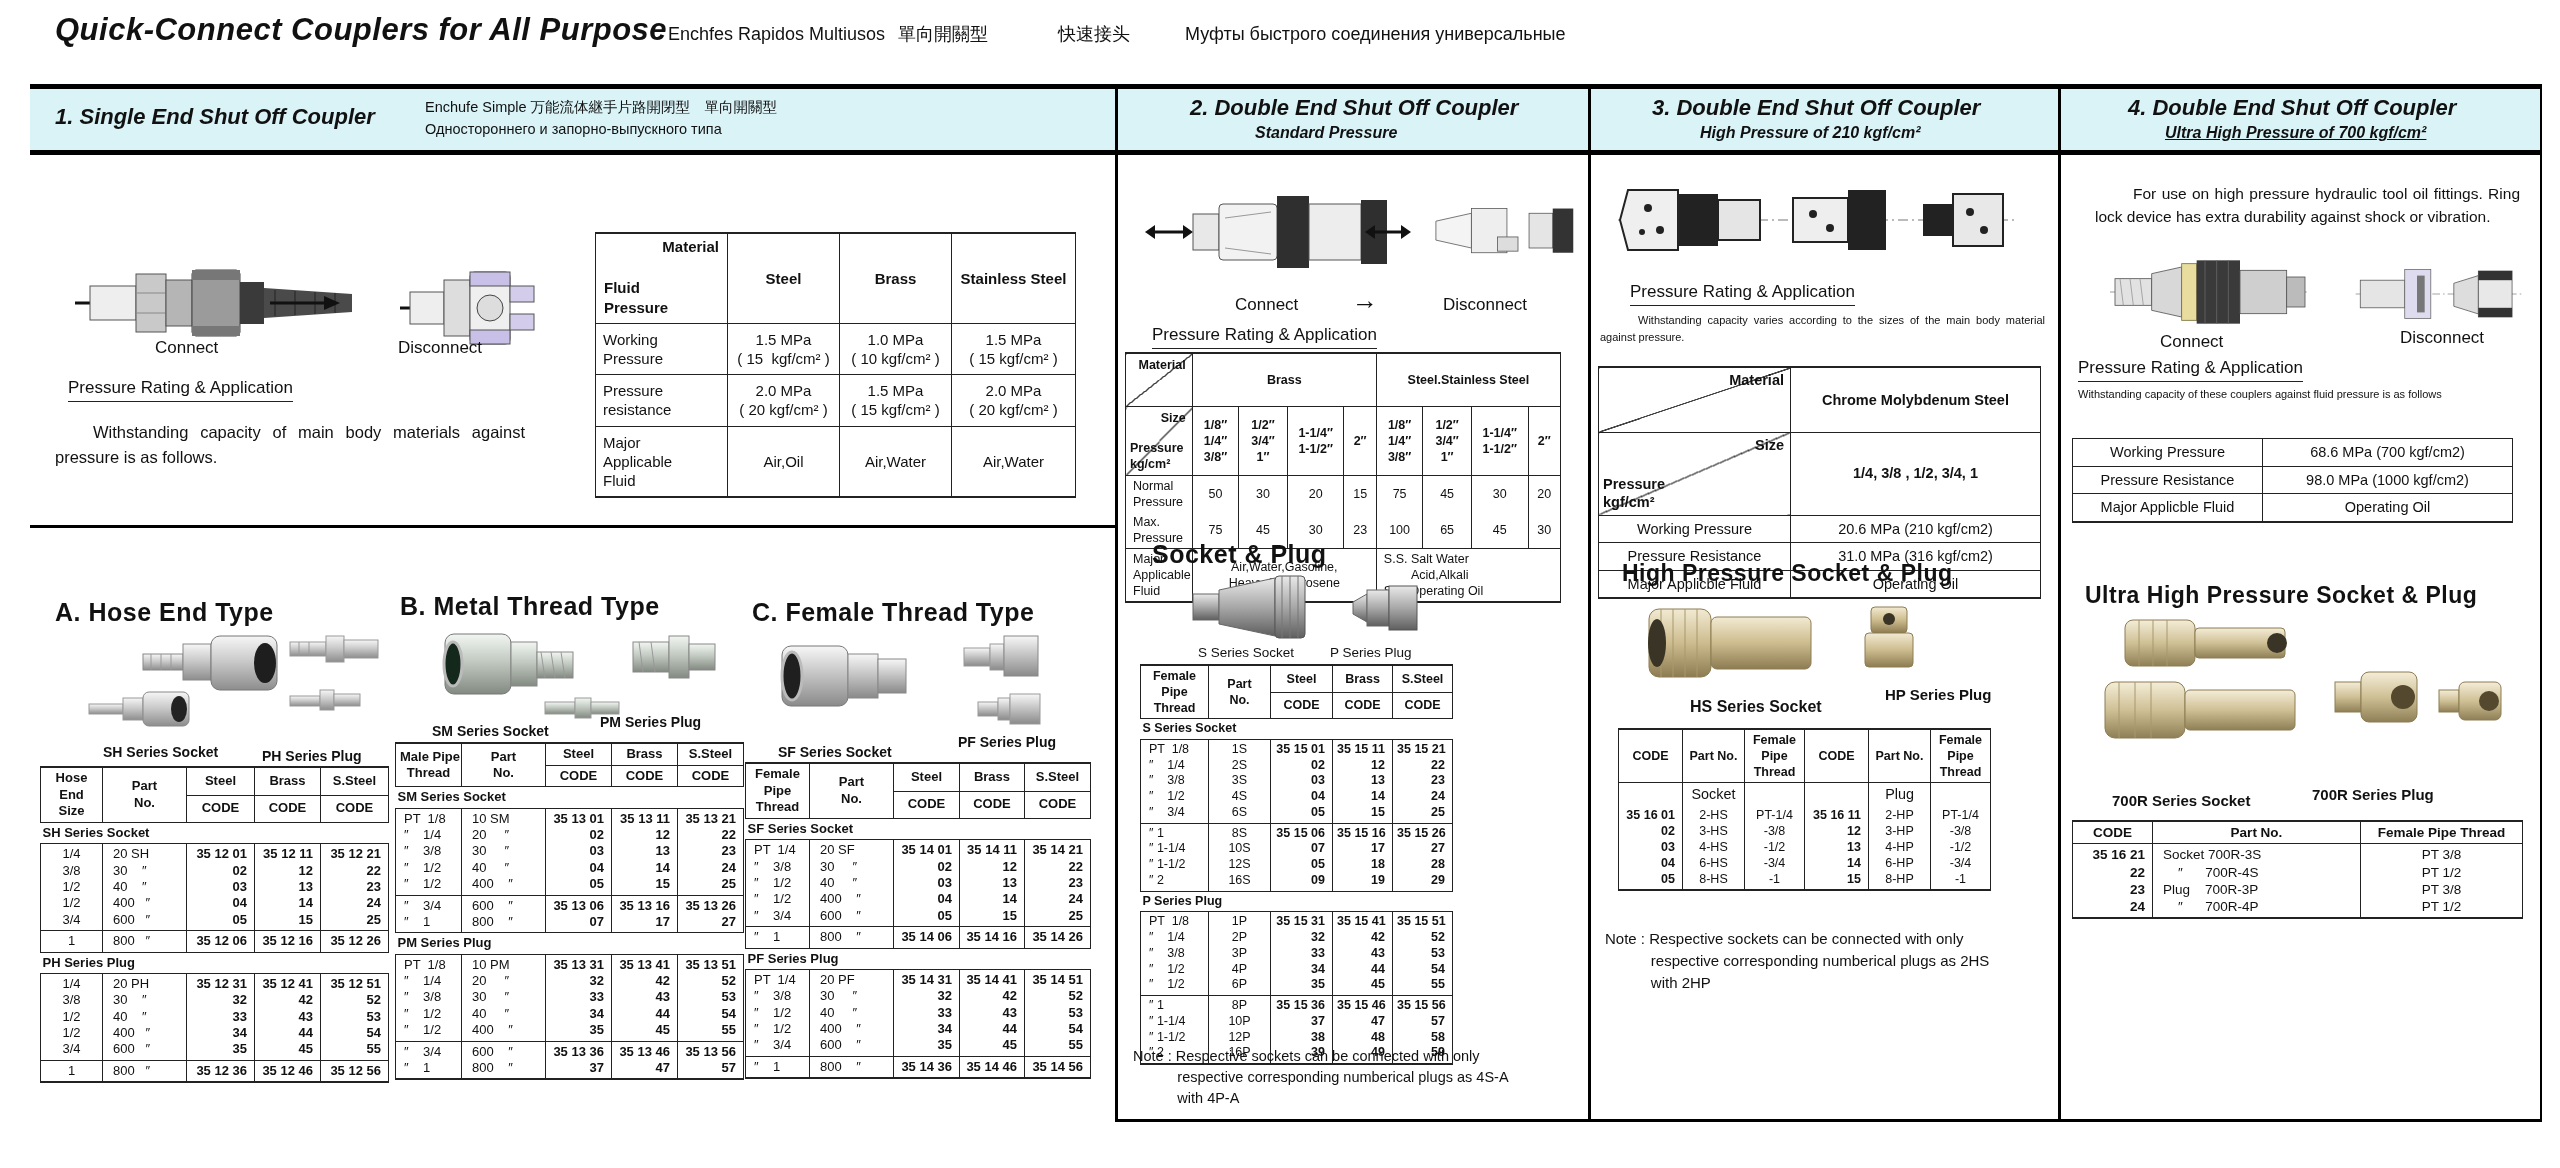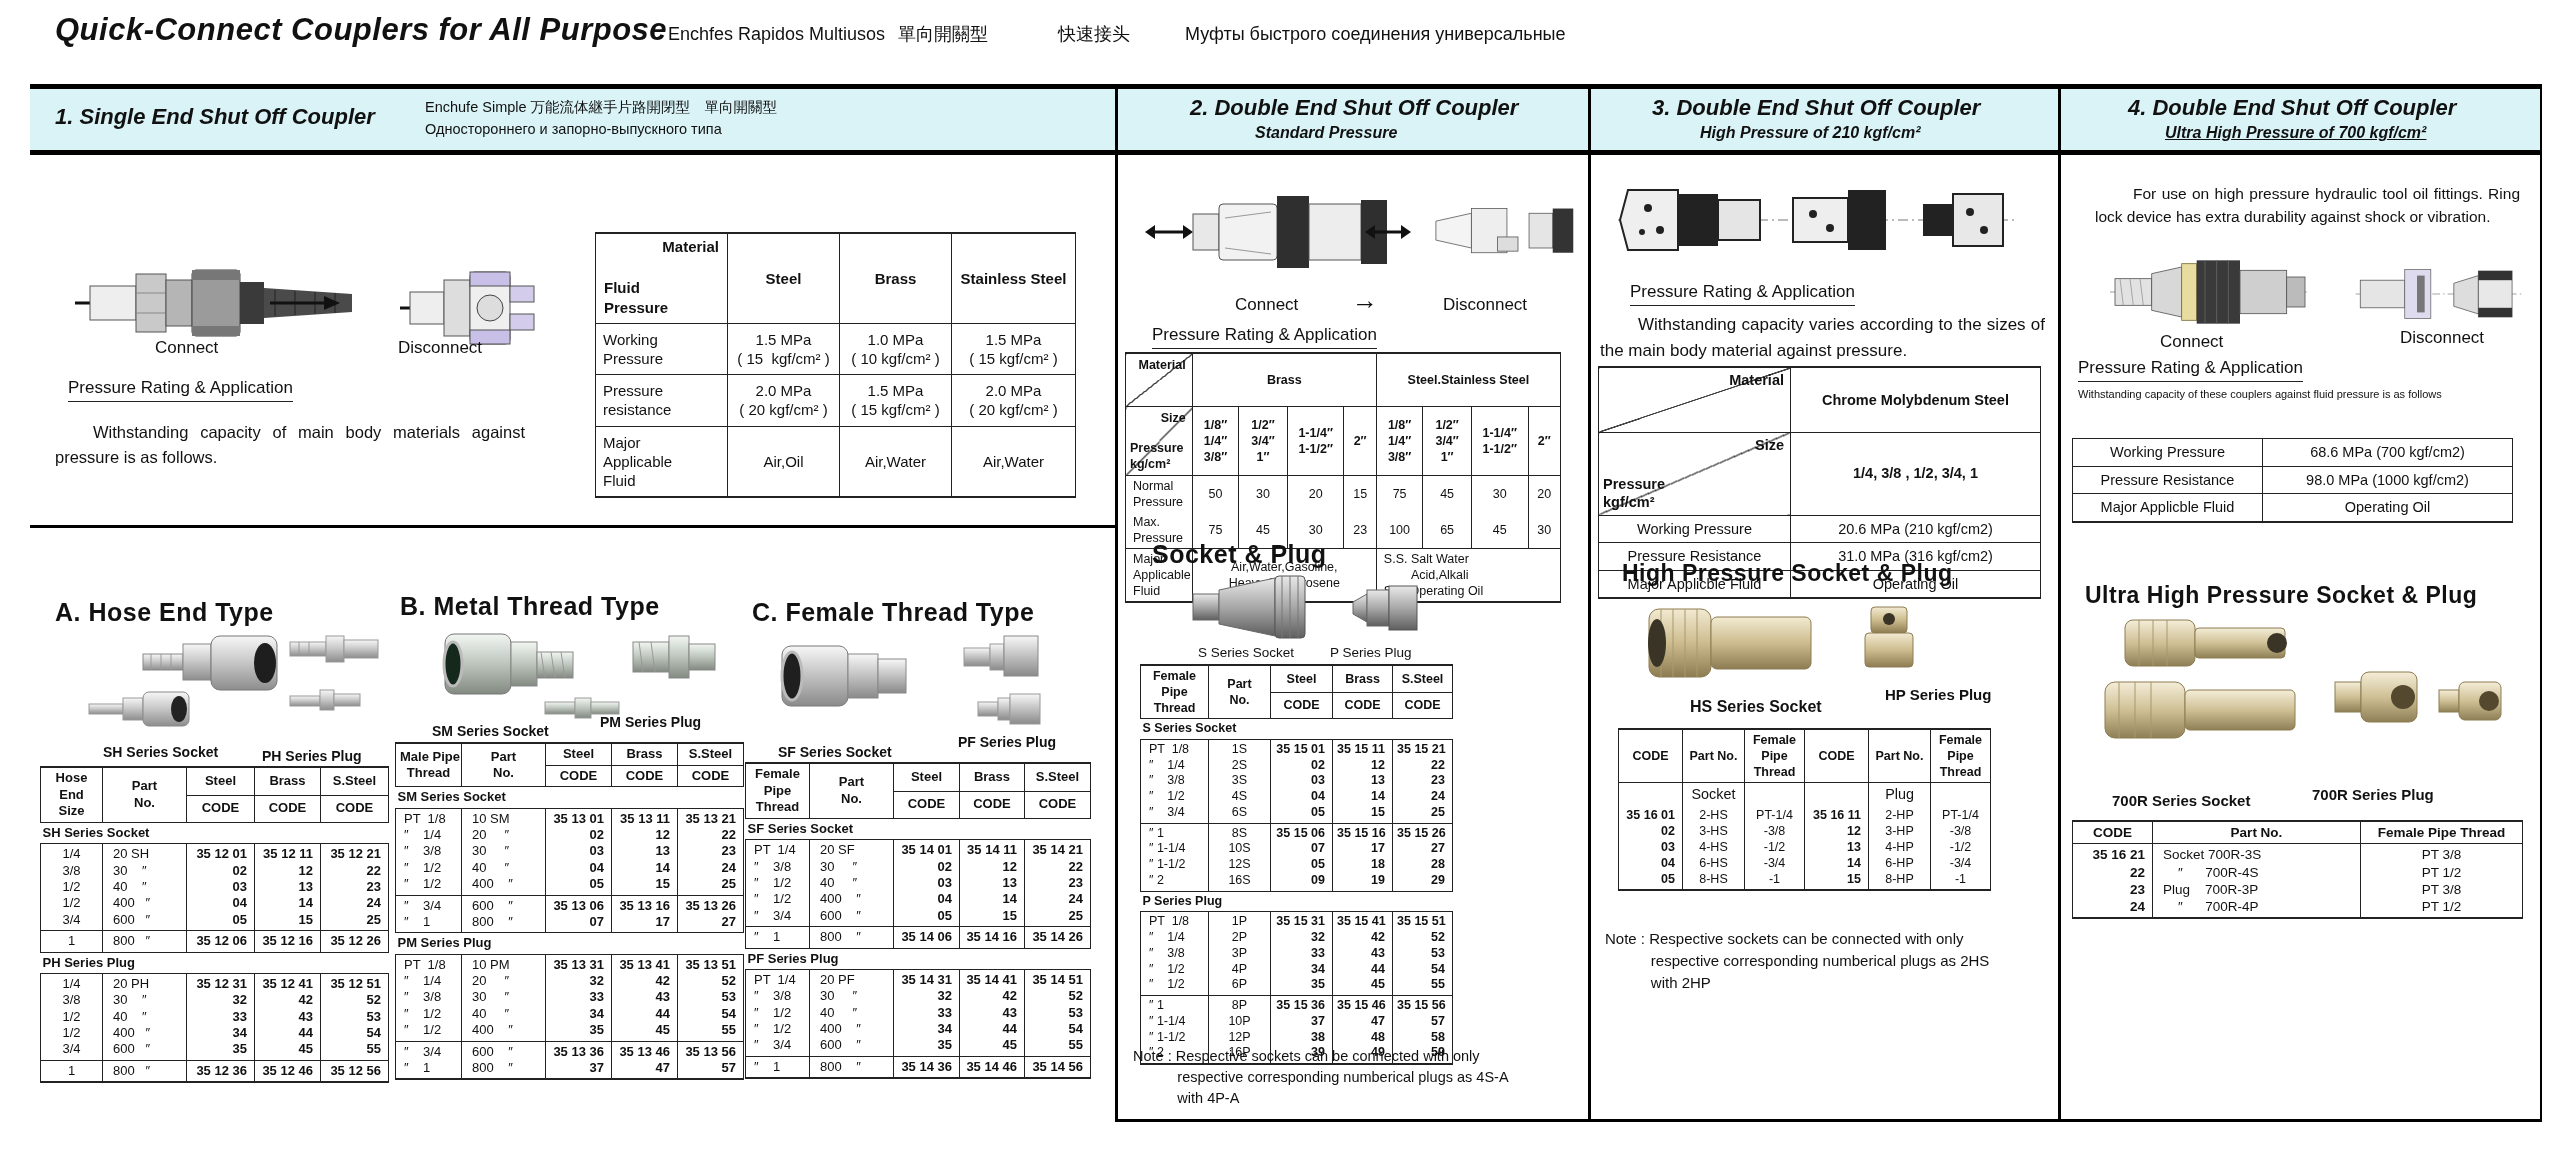--- a/index.html
+++ b/index.html
@@ -903,21 +903,21 @@
       <circle cx="195" cy="46" r="4" fill="#222"></circle>
         <circle cx="212" cy="60" r="4" fill="#222"></circle>
       <rect x="230" y="22" width="38" height="60" fill="#222"></rect>
       <rect x="305" y="36" width="30" height="32" fill="#222"></rect>
       <polygon points="335,26 385,26 385,78 335,78" fill="#e8e8e8" stroke="#222" stroke-width="2"></polygon>
       <circle cx="352" cy="44" r="4" fill="#222"></circle>
         <circle cx="366" cy="62" r="4" fill="#222"></circle>
     </svg>
   </div>
   <div class="abs pra" style="left:1630px;top:282px;">Pressure Rating &amp; Application</div>
-  <div class="abs para indent" style="left:1600px;top:312px;width:445px;font-size:17px;">Withstanding capacity varies according to the sizes of the main body material against pressure.</div>
+  <div class="abs para indent" style="left:1600px;top:312px;width:445px;font-size:11px;">Withstanding capacity varies according to the sizes of the main body material against pressure.</div>
 
   <div class="abs t-pt3" style="left:1598px;top:366px;">
     <table class="cat" style="width:442px;">
       <colgroup>
           <col style="width:192px">
           <col style="width:250px">
         </colgroup>
       <thead>
         <tr>
           <th class="corner diag1" style="height:26px;">

